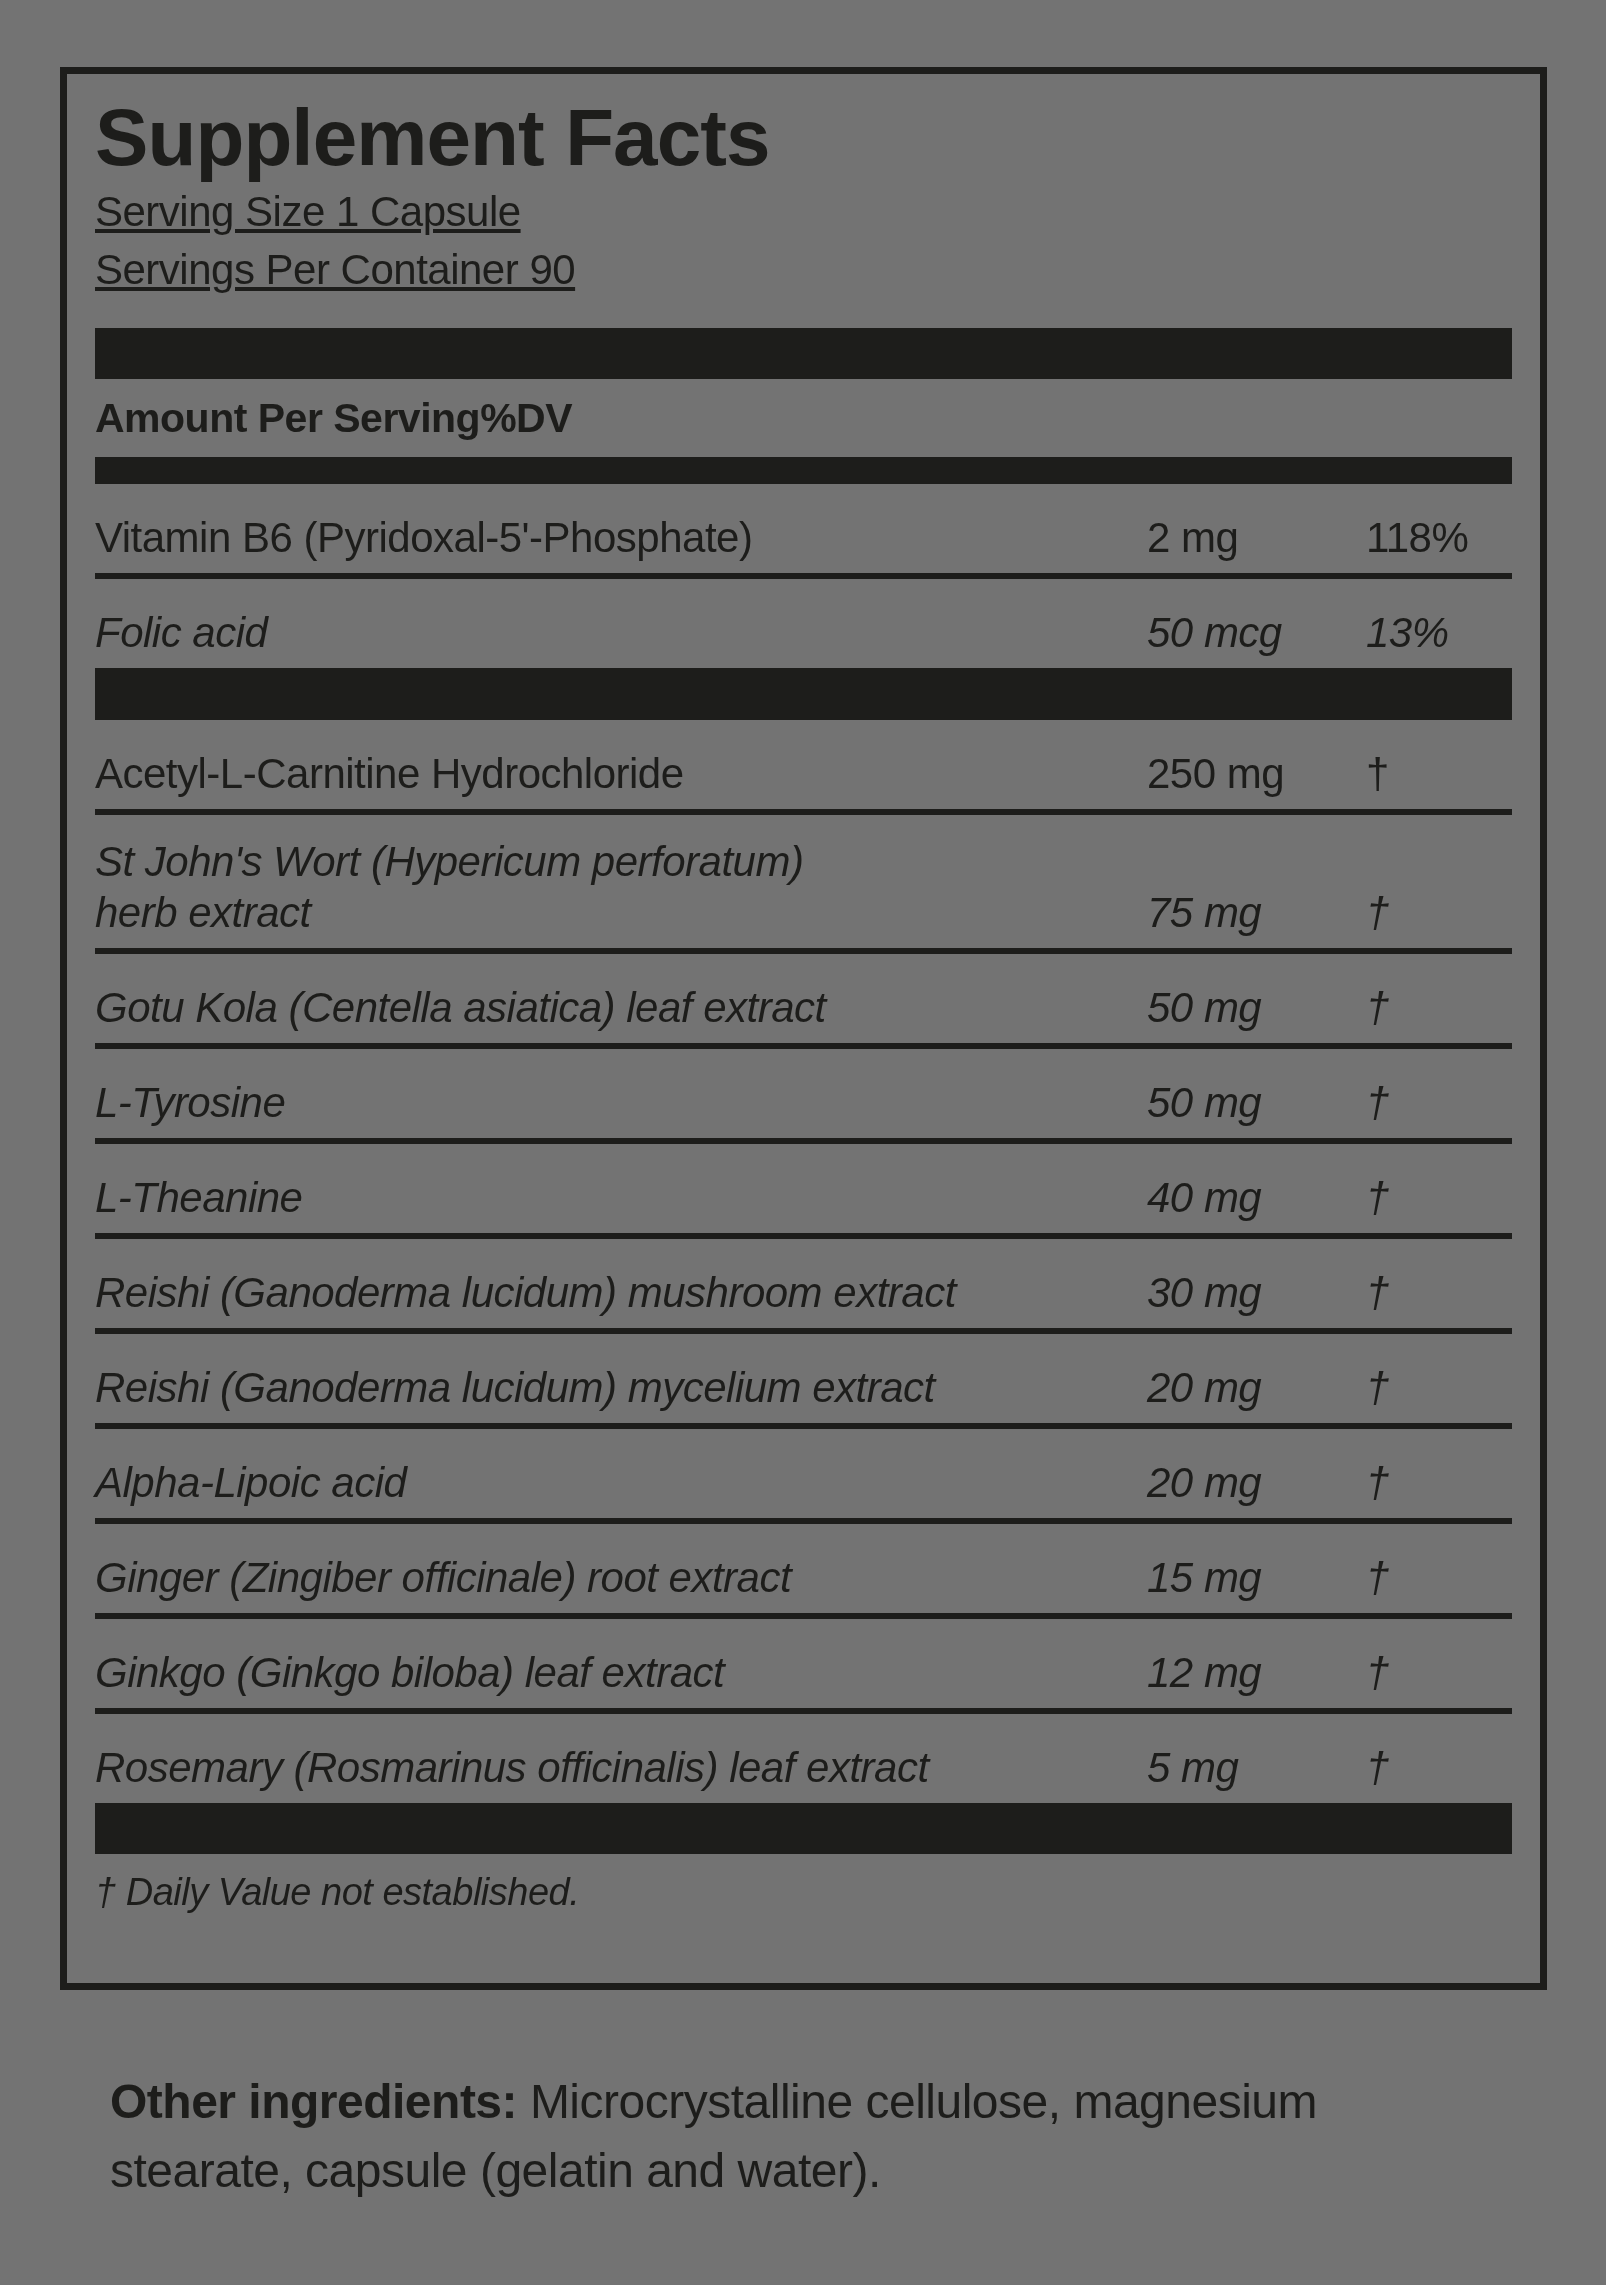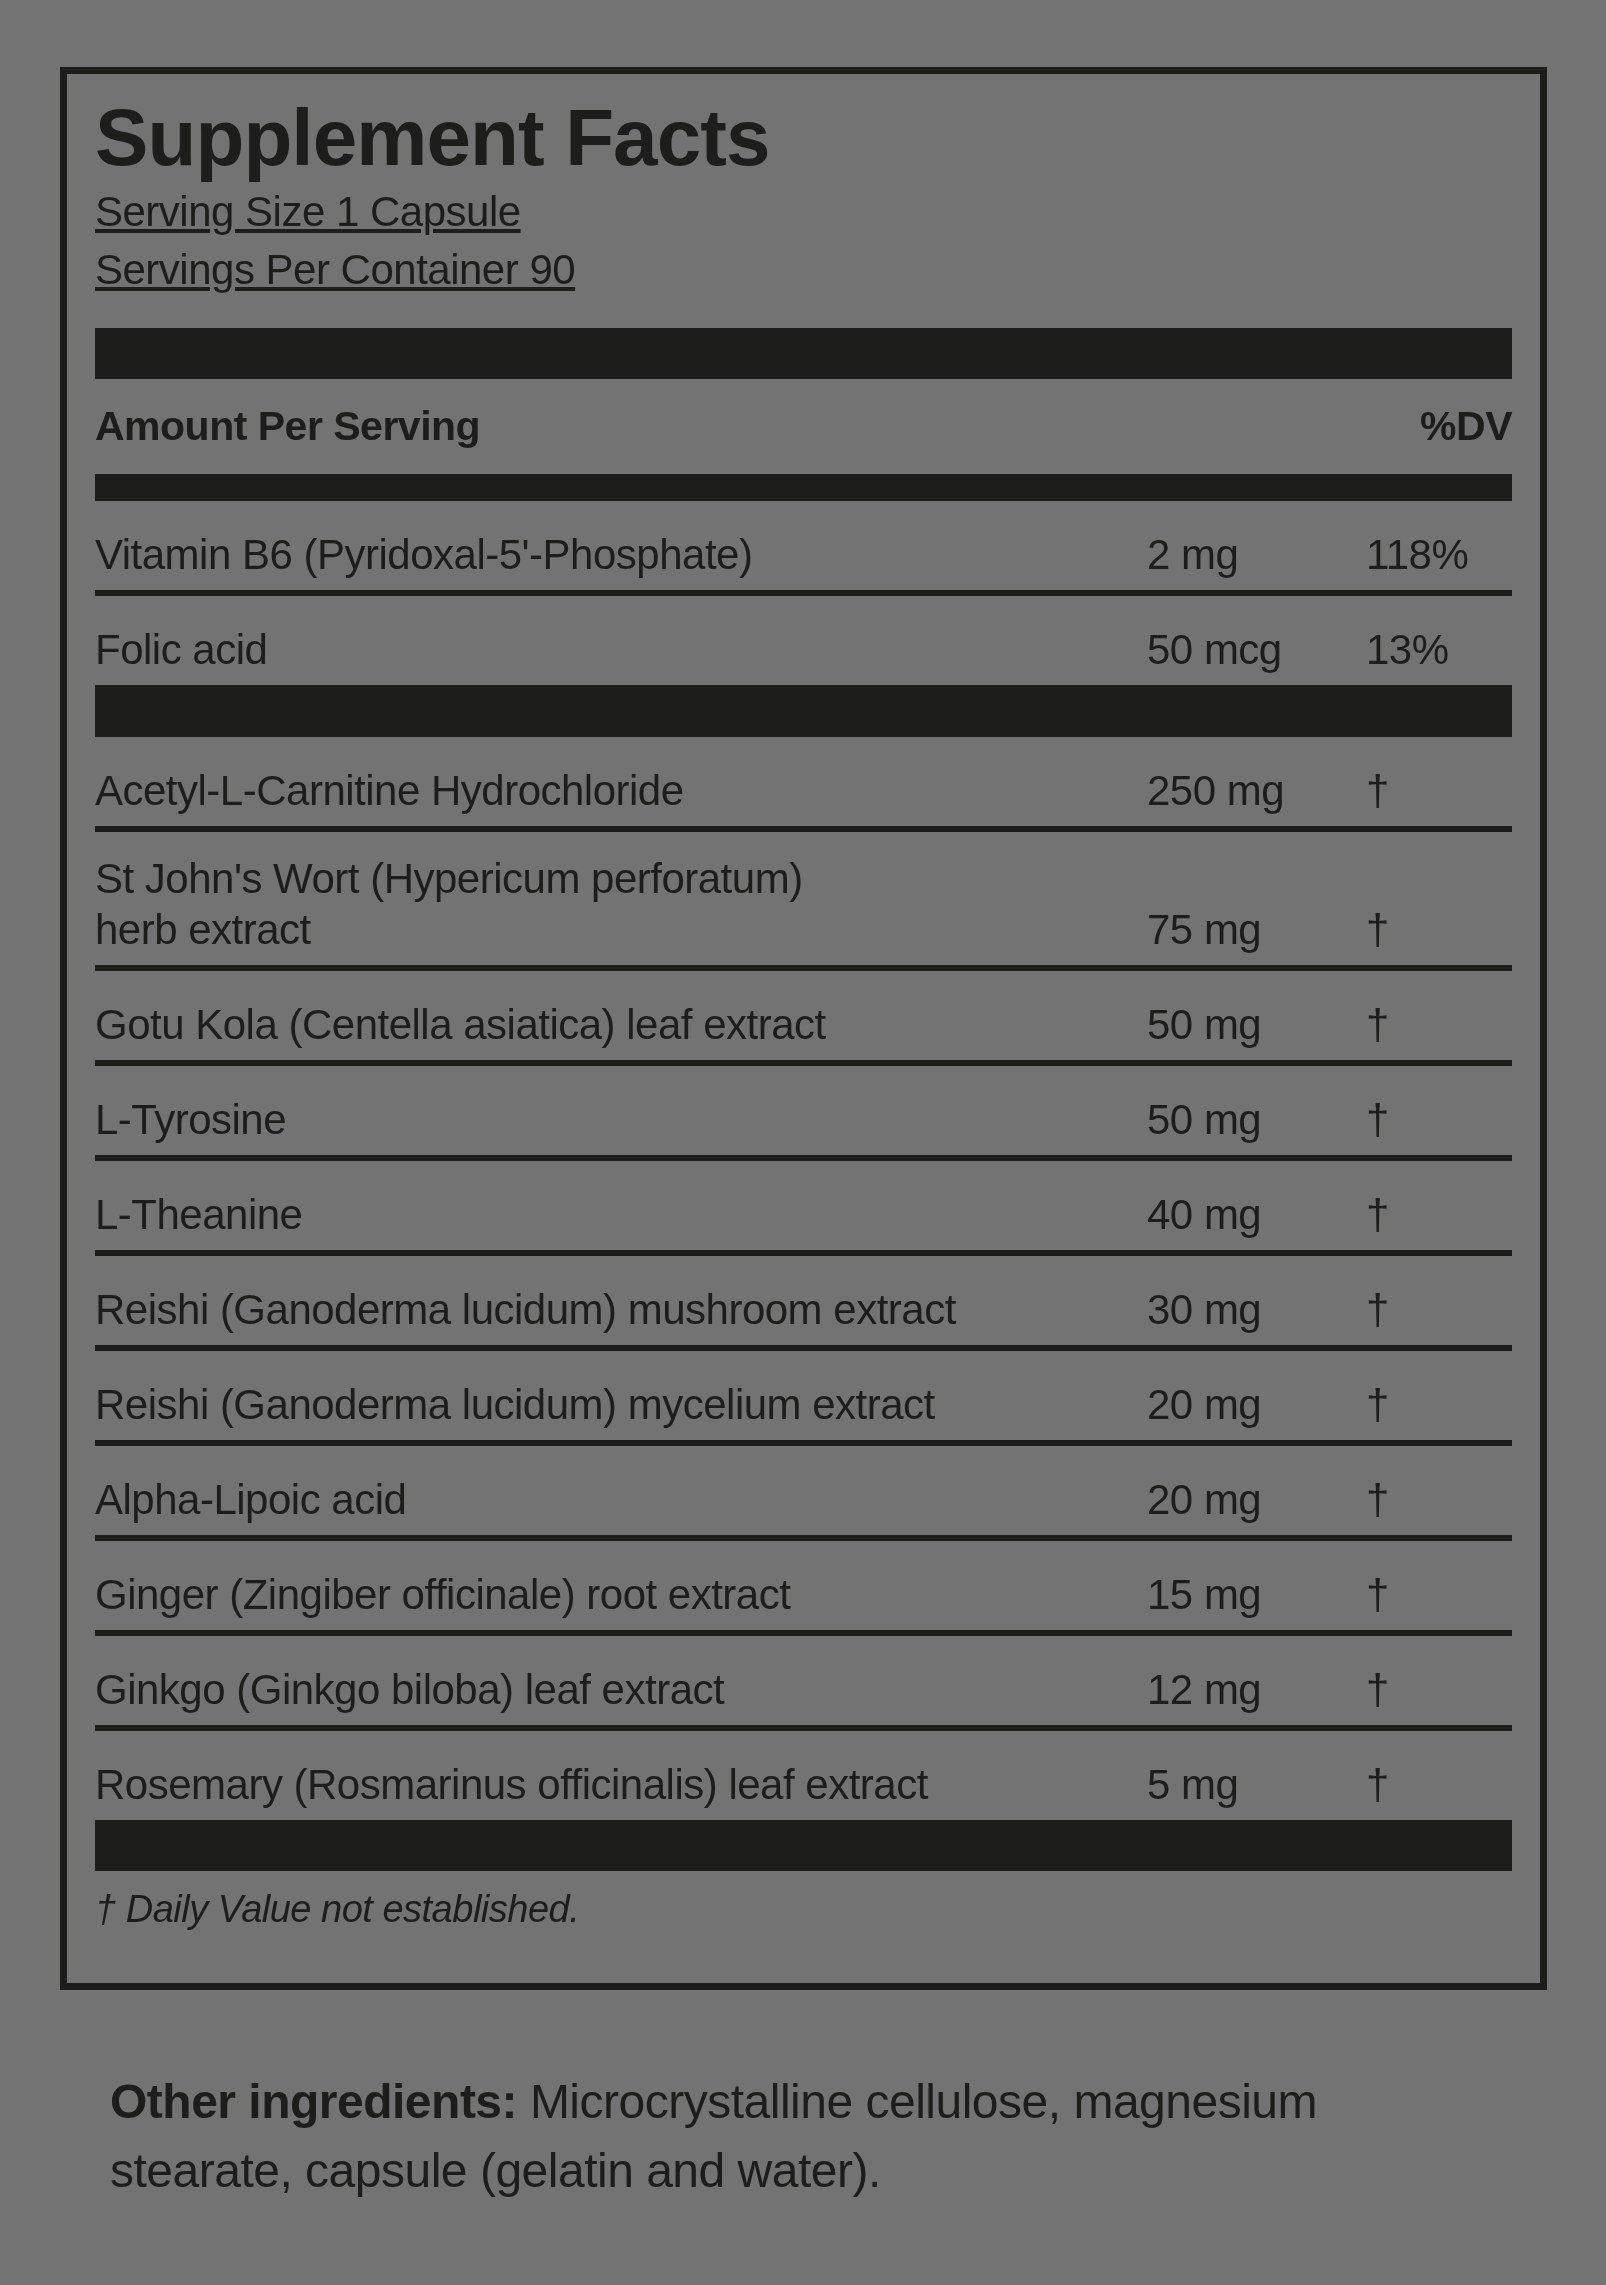--- a/index.html
+++ b/index.html
@@ -43,30 +43,31 @@
     letter-spacing: -0.5px;
   }
   .bar {
     background: #1d1d1b;
   }
   .bar-1 { margin-top: 29px; height: 51px; }
   .bar-thin { height: 27.4px; }
   .bar-mid { height: 52px; }
   .bar-4 { height: 51px; }
   .header-row {
-    height: 95px;
+    height: 78px;
     display: flex;
     align-items: center;
-    justify-content: space-between;
+    justify-content: flex-start;
     font-weight: bold;
     font-size: 41px;
     letter-spacing: -0.5px;
   }
   .rows-group .row + .row {
     border-top: 6.4px solid #1d1d1b;
+    font-style: italic;
   }
   .row {
     display: flex;
     align-items: flex-end;
     min-height: 82px;
     box-sizing: border-box;
     padding-bottom: 10px;
     font-size: 42px;
     line-height: 51px;
     letter-spacing: -0.5px;

